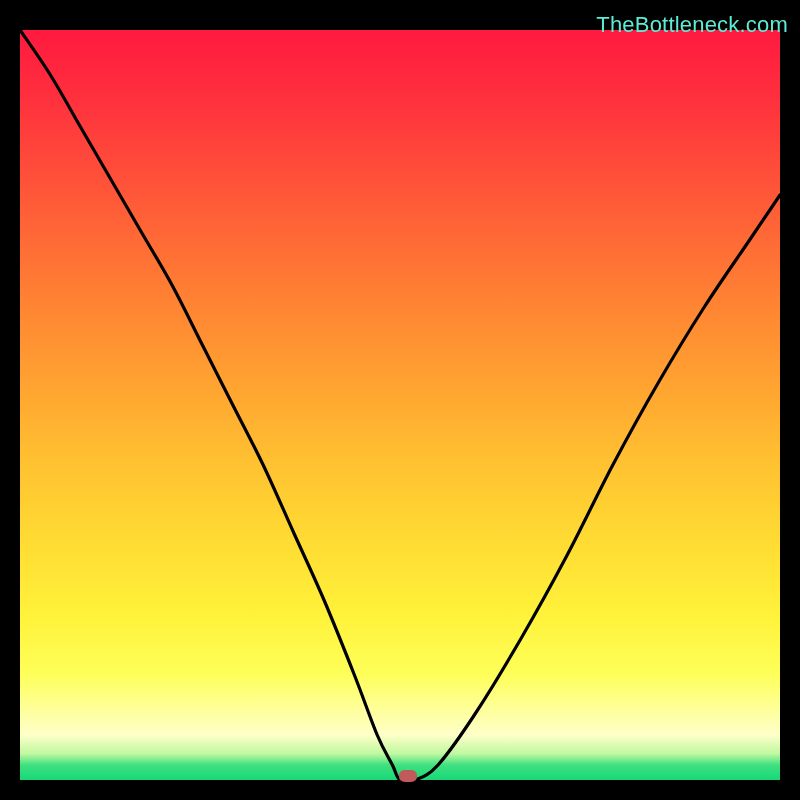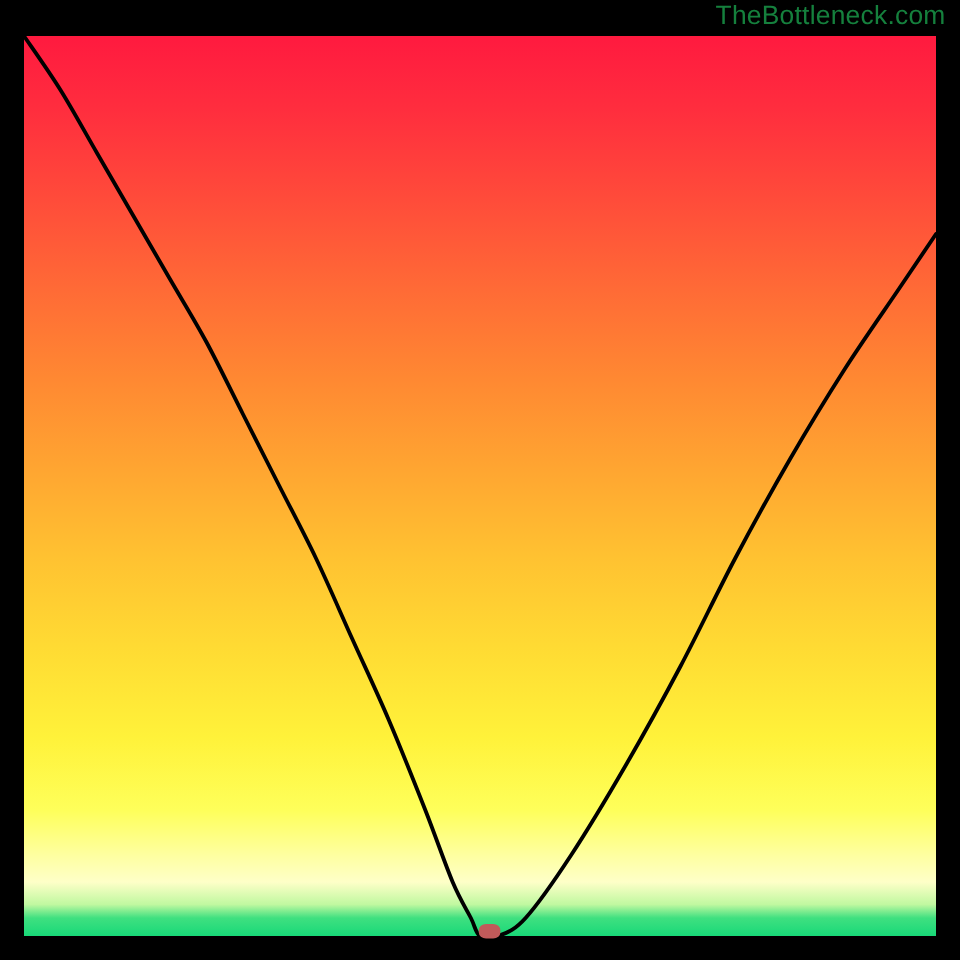--- a/index.html
+++ b/index.html
@@ -5,23 +5,23 @@
   * { margin: 0; padding: 0; box-sizing: border-box; }
   html, body { width: 800px; height: 800px; overflow: hidden; background: #000; }
   .container {
     width: 800px;
     height: 800px;
     position: relative;
     background: #000;
   }
   .watermark {
     position: absolute;
-    top: 0;
+    top: 12px;
     right: 12px;
-    color: #15803d;
+    color: #5eead4;
     font-family: Arial, Helvetica, sans-serif;
     font-size: 22px;
     font-weight: 500;
     z-index: 5;
     letter-spacing: 0.2px;
     text-align: right;
   }
   .plot-area {
     position: absolute;
     left: 20px;

